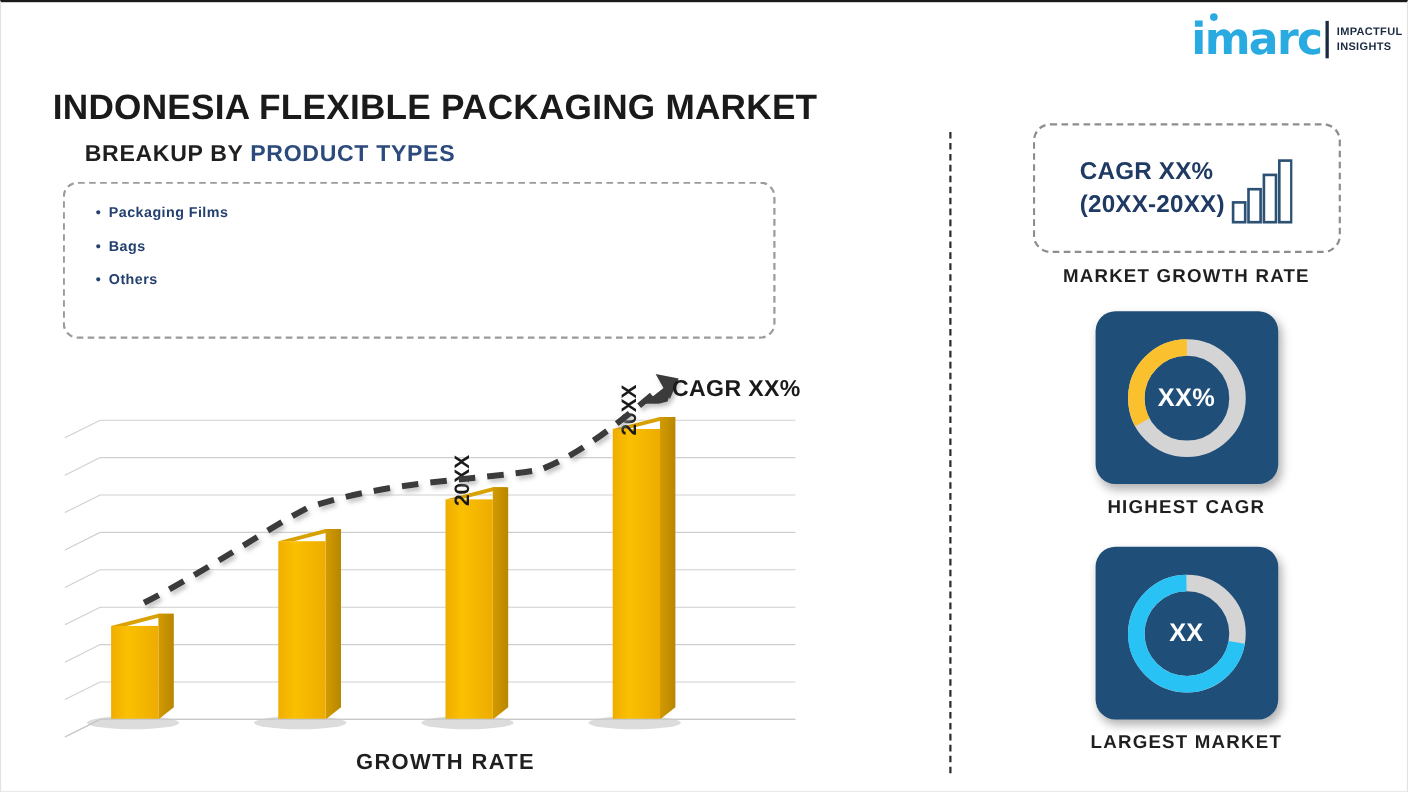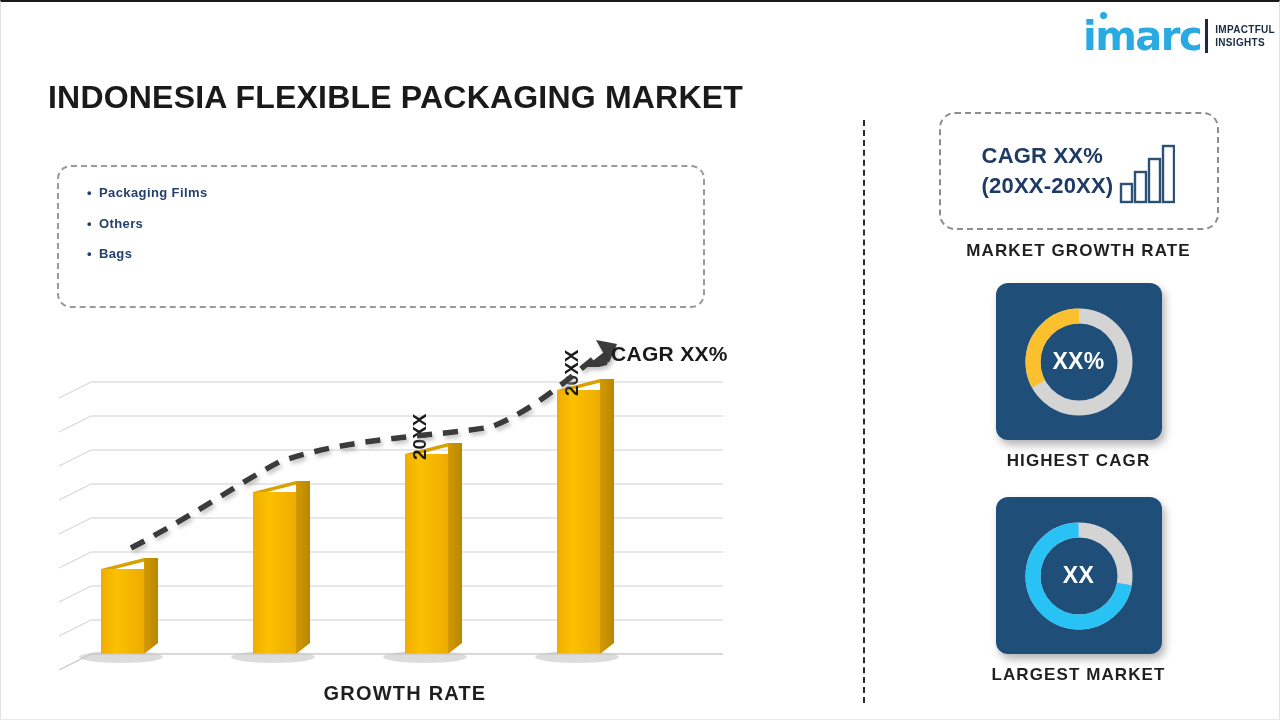--- a/index.html
+++ b/index.html
@@ -193,21 +193,21 @@
     text-align: left;
   }
   #cagr-box .cagr-icon { margin-top: 10px; }
 
   
   .donut-card {
     position: relative;
     margin: 0 auto;
     width: 166px;
     height: 157px;
-    border-radius: 12px;
+    border-radius: 18px;
     background: #1f4e79;
     box-shadow: 3px 5px 9px rgba(0,0,0,0.30);
     display: flex;
     align-items: center;
     justify-content: center;
   }
   .donut-card .donut-value {
     position: absolute;
     left: 0;
     right: 0;
@@ -232,26 +232,29 @@
     </div>
     <div class="logo-div"></div>
     <div class="logo-tag">
       <div>IMPACTFUL</div>
       <div>INSIGHTS</div>
     </div>
   </div>
 
   <div id="title">INDONESIA FLEXIBLE PACKAGING MARKET</div>
 
+  <div id="subtitle">
+    <span class="dark">BREAKUP BY </span><span class="blue">PRODUCT TYPES</span>
+  </div>
 
   <div id="list-box">
     <ul>
       <li><span class="bullet">•</span><span>Packaging Films</span></li>
+      <li><span class="bullet">•</span><span>Bags</span></li>
       <li><span class="bullet">•</span><span>Others</span></li>
-      <li><span class="bullet">•</span><span>Bags</span></li>
     </ul>
   </div>
 
   <div id="chart">
     <svg width="700" height="350" viewBox="0 0 700 350">
       <defs>
         <linearGradient id="barFront" x1="0" y1="0" x2="1" y2="0">
           <stop offset="0%" stop-color="#F0AD00"></stop>
           <stop offset="35%" stop-color="#FBC000"></stop>
           <stop offset="100%" stop-color="#EDAC00"></stop>

